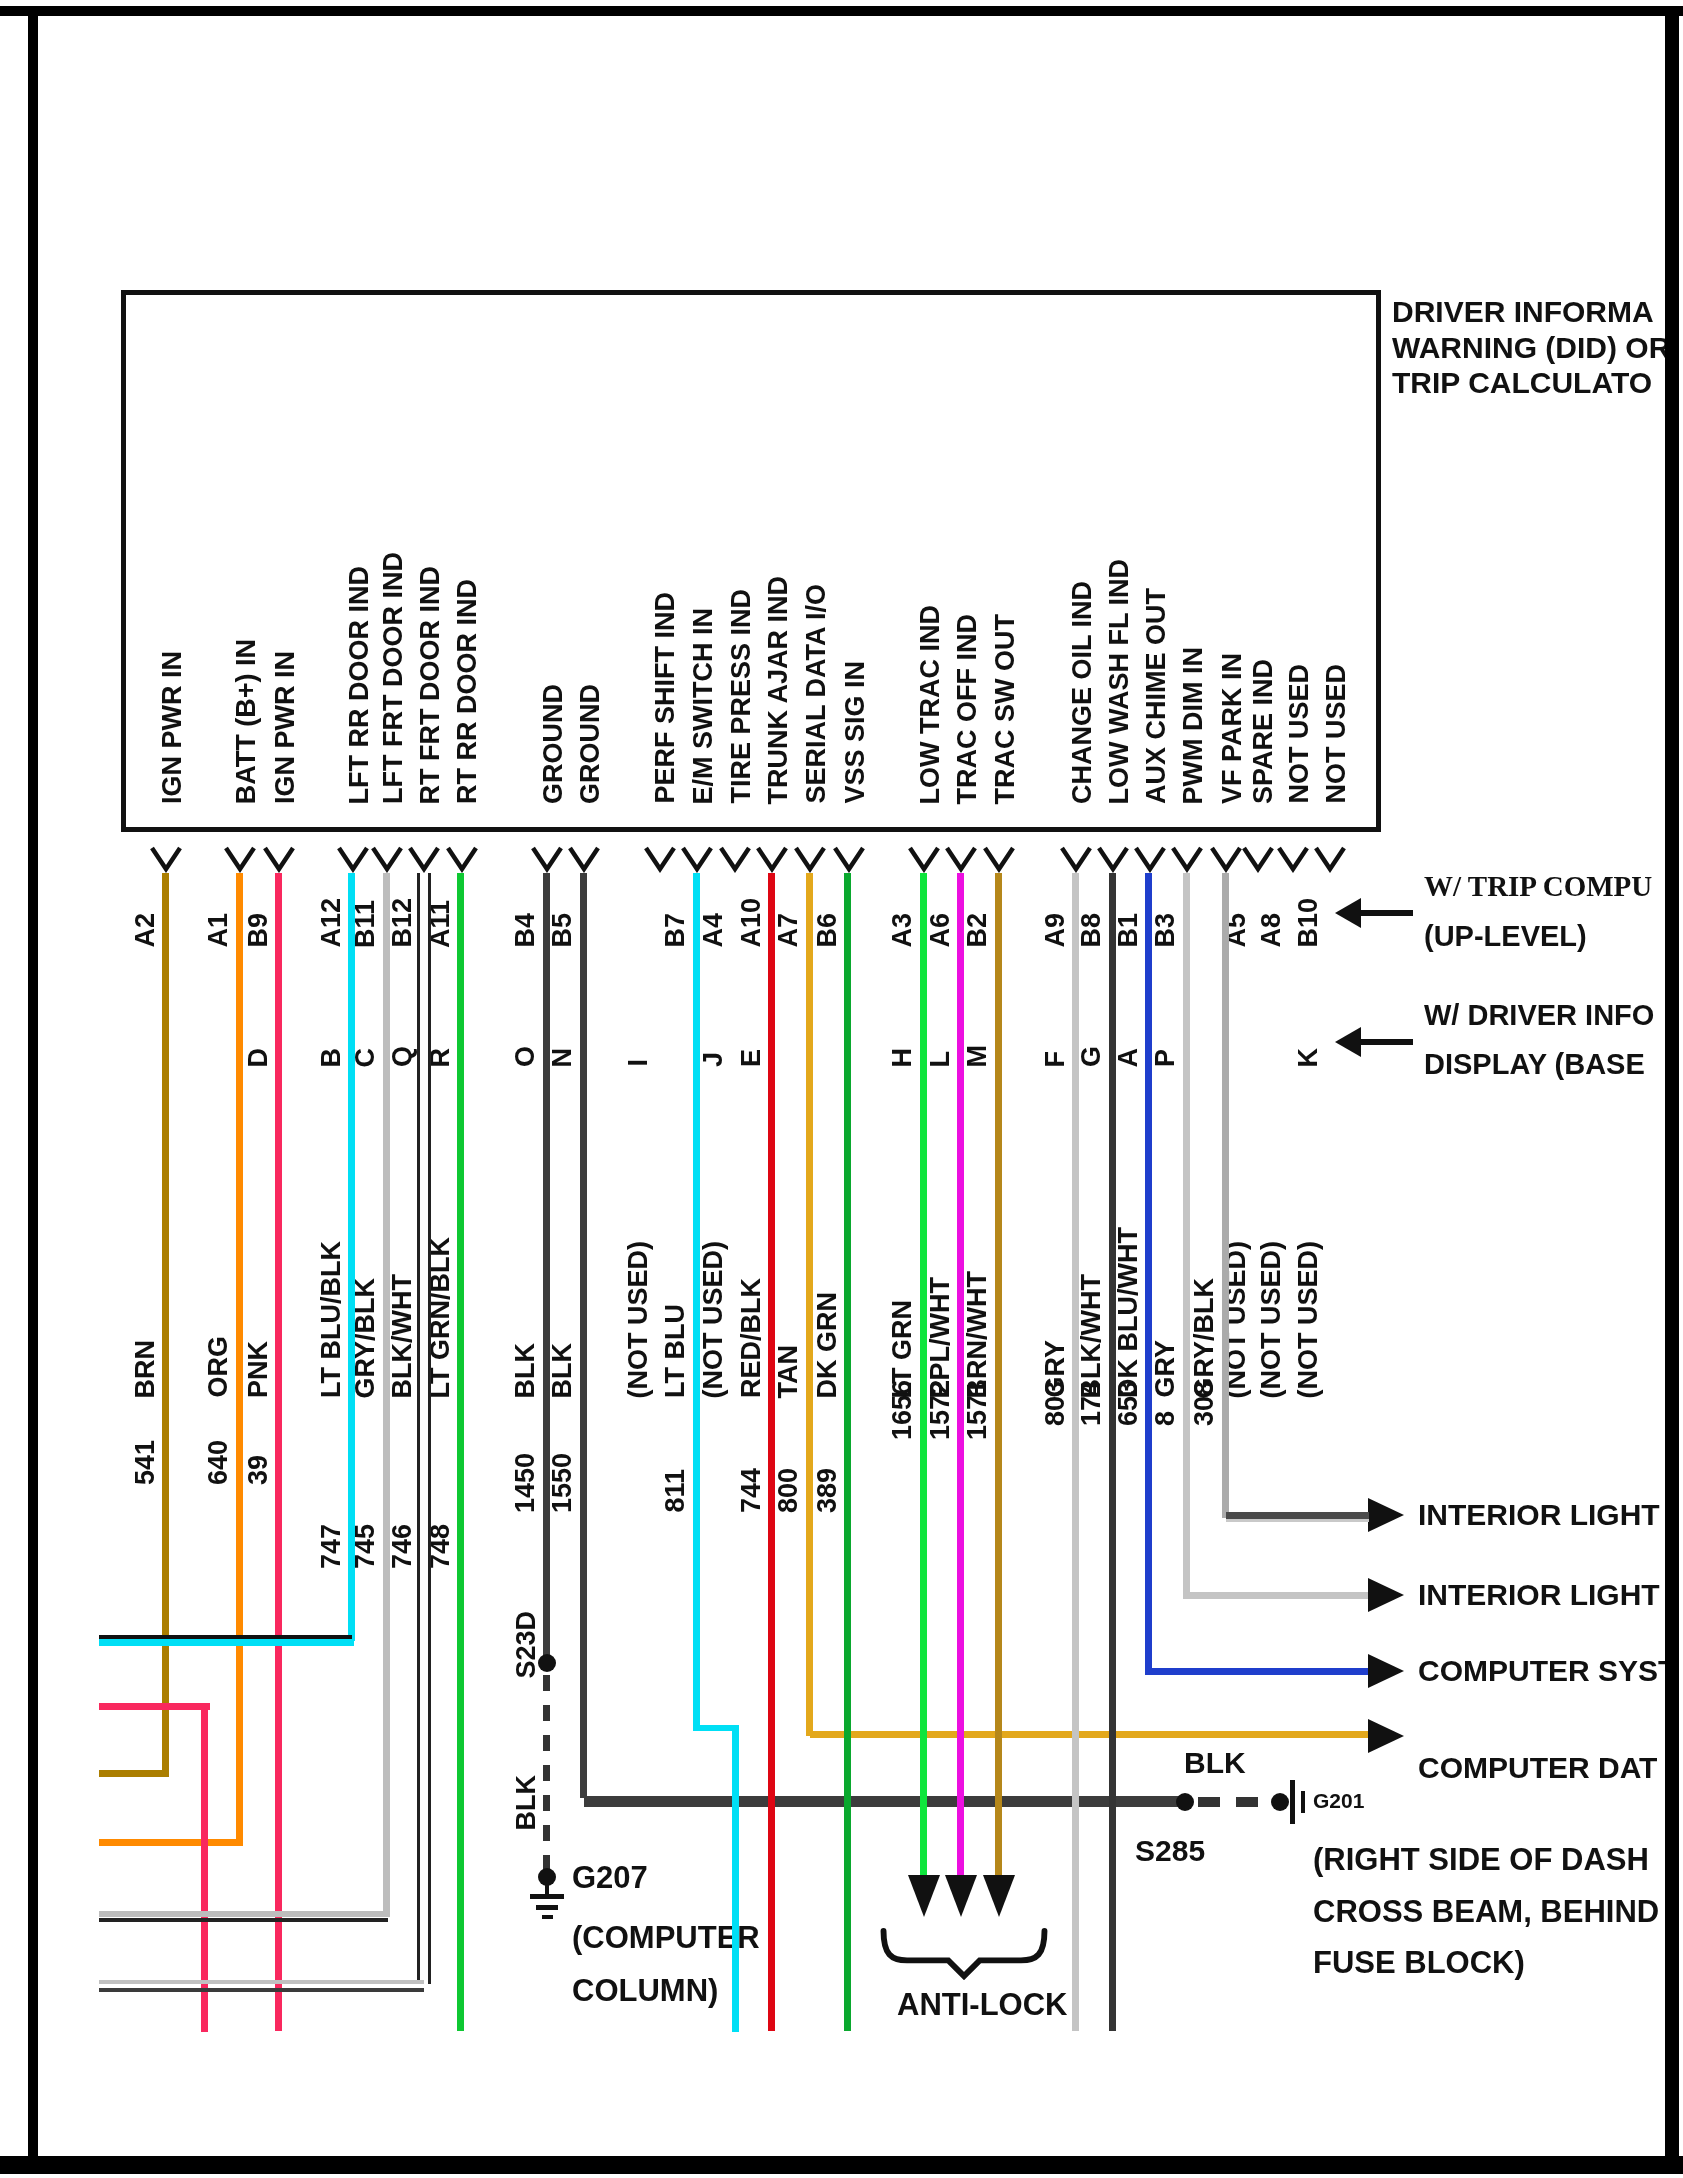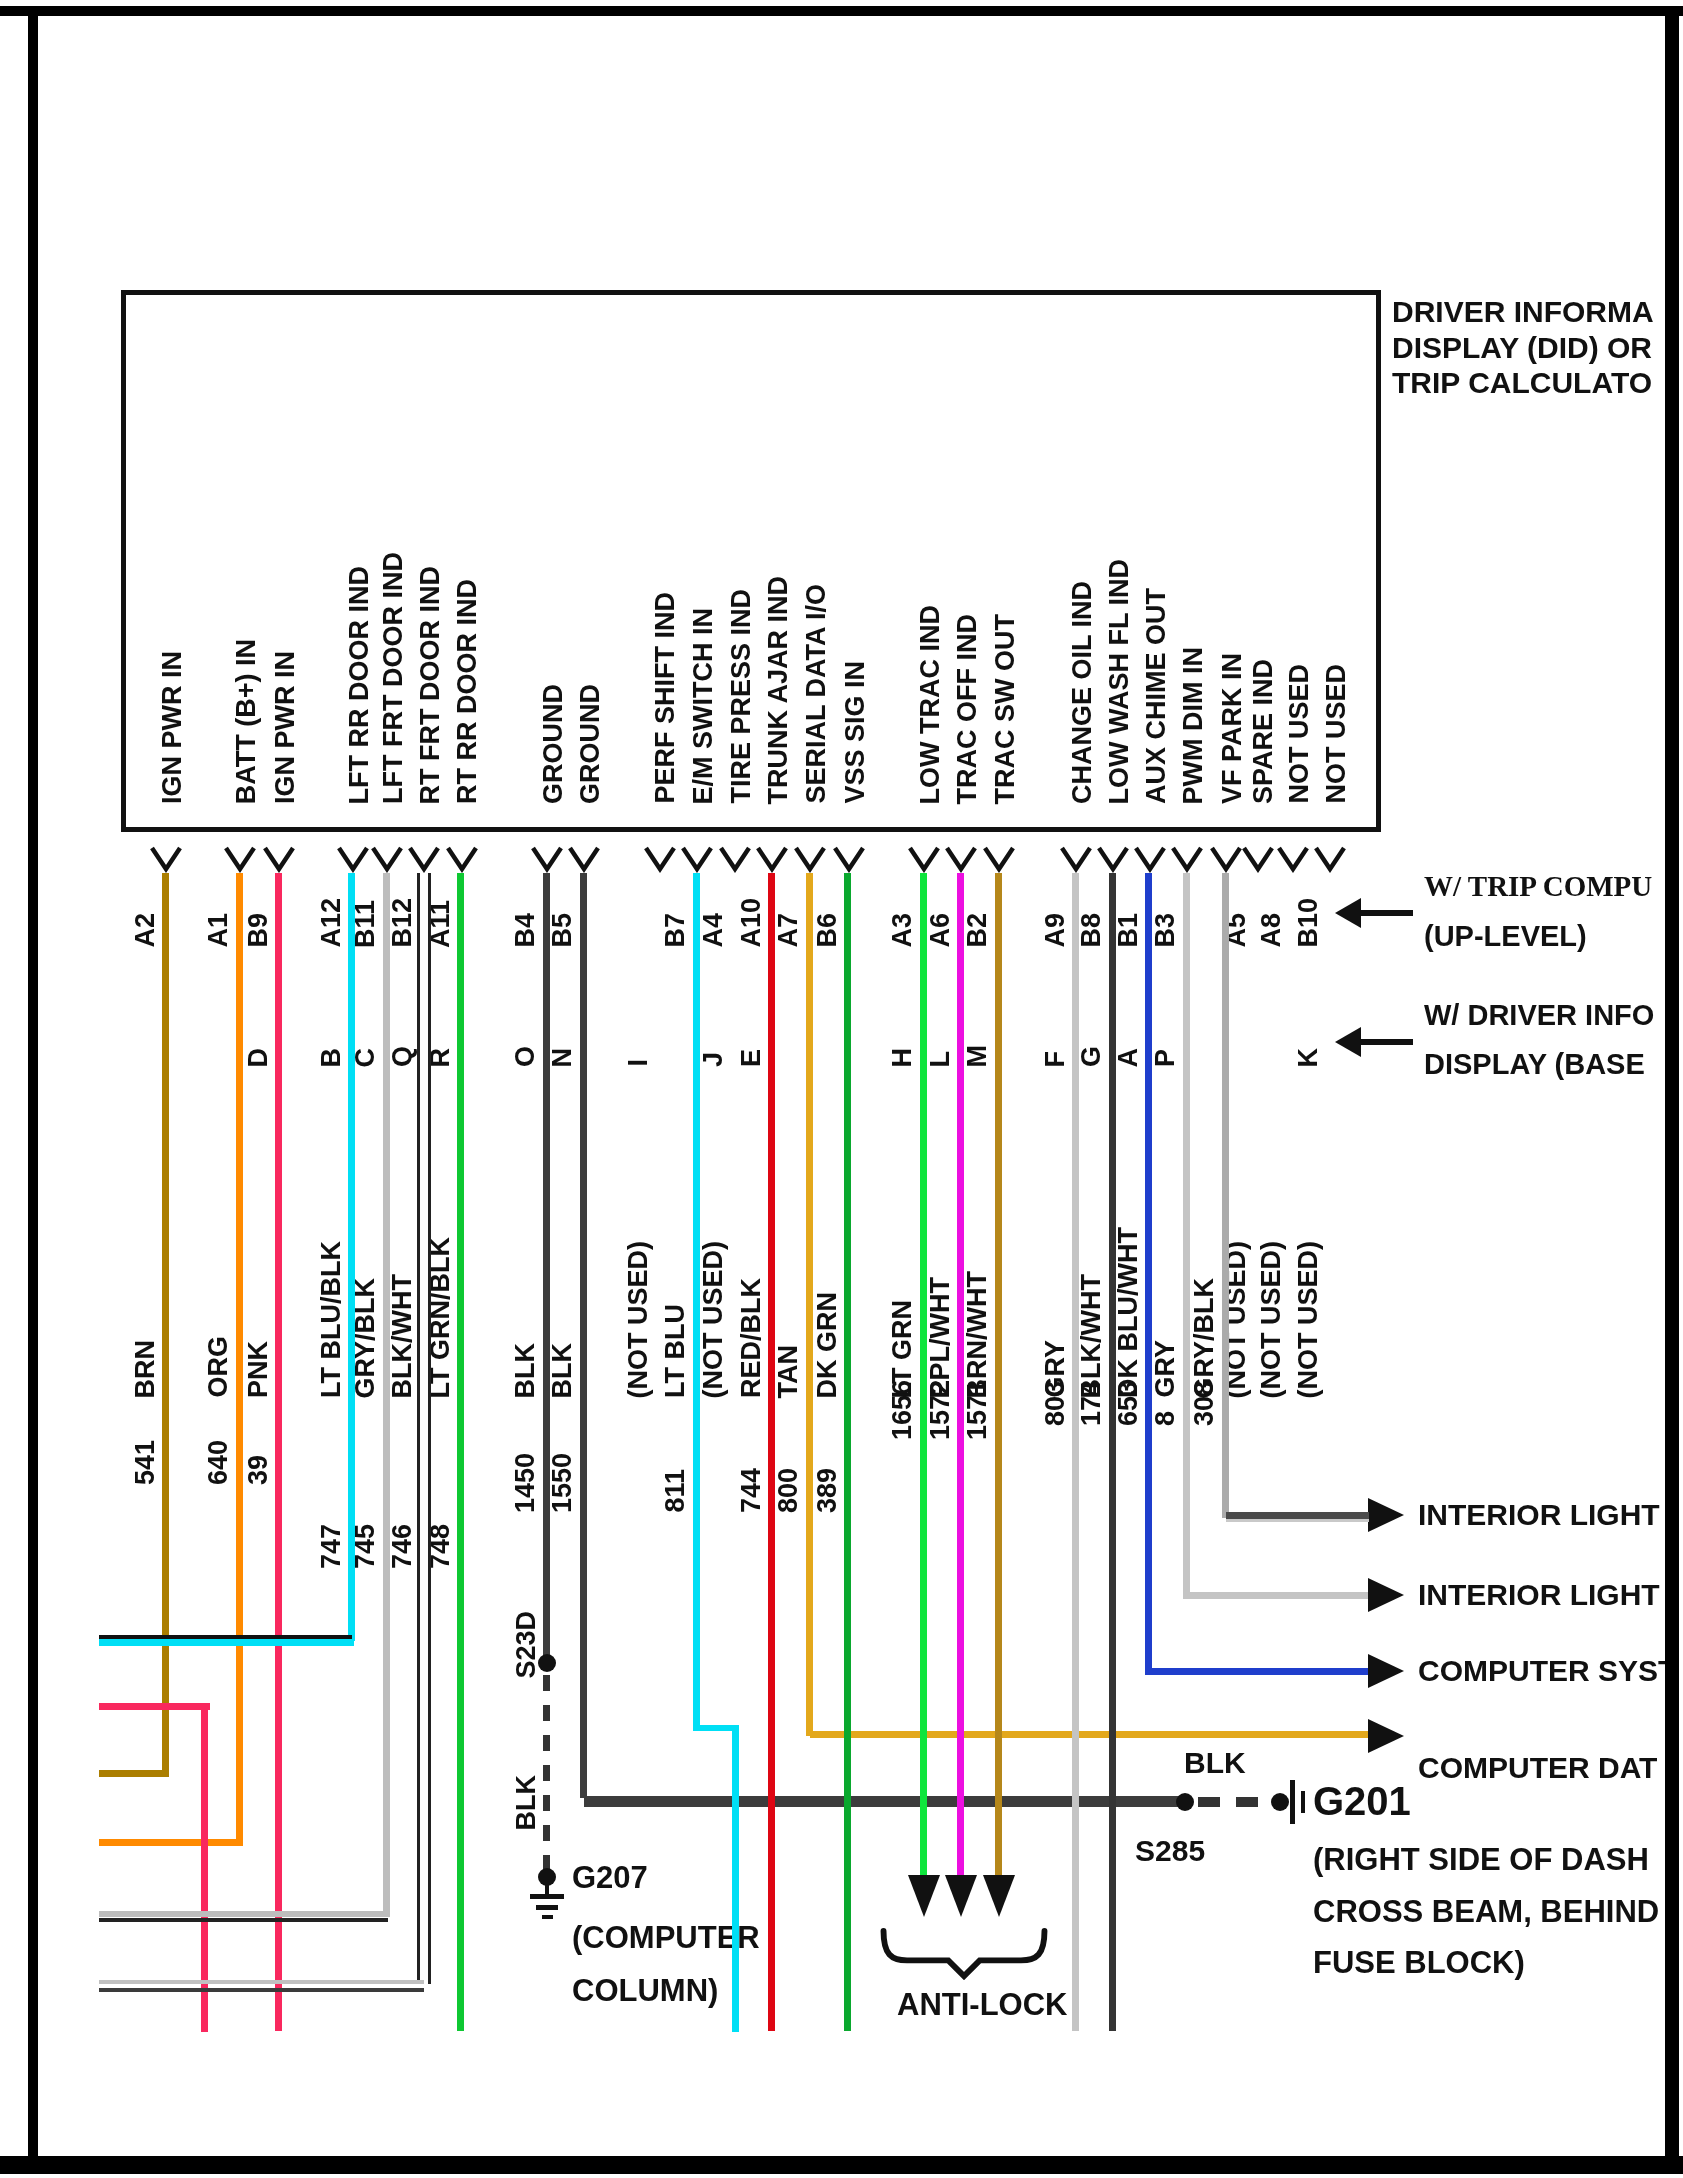--- a/index.html
+++ b/index.html
@@ -21,21 +21,21 @@
   .dot{position:absolute;width:18px;height:18px;border-radius:50%;background:#111;}
   .dashv{position:absolute;width:7px;background:repeating-linear-gradient(180deg,#333 0 16px,transparent 16px 30px);}
   .dashh{position:absolute;height:10px;background:repeating-linear-gradient(90deg,#333 0 22px,transparent 22px 38px);}
 </style>
 </head>
 <body>
 
 <div class="box"></div>
 
 <div class="h" style="left:1392px;top:293px;">DRIVER INFORMA</div>
-<div class="h" style="left:1392px;top:329px;">DISPLAY (DID) OR</div>
+<div class="h" style="left:1392px;top:329px;">WARNING (DID) OR</div>
 <div class="h" style="left:1392px;top:364px;">TRIP CALCULATO</div>
 
 <div class="arrow-left" style="left:1335px;top:898px;"></div>
 <div class="rect" style="left:1358px;top:910px;width:55px;height:6px;background:#111;"></div>
 <div class="h" style="left:1424px;top:867px;font-size:29px;font-family:Liberation Serif, serif;">W/ TRIP COMPU</div>
 <div class="h" style="left:1424px;top:917px;font-size:29px;">(UP-LEVEL)</div>
 
 <div class="arrow-left" style="left:1335px;top:1027px;"></div>
 <div class="rect" style="left:1358px;top:1039px;width:55px;height:6px;background:#111;"></div>
 <div class="h" style="left:1424px;top:996px;font-size:29px;">W/ DRIVER INFO</div>
@@ -51,21 +51,21 @@
 <div class="h" style="left:1418px;top:1717px;margin-top:32px;">COMPUTER DAT</div>
 
 <div class="v" style="left:511px;bottom:499px;">S23D</div>
 <div class="v" style="left:511px;bottom:348px;">BLK</div>
 <div class="h" style="left:572px;top:1859px;font-size:31px;">G207</div>
 <div class="h" style="left:572px;top:1919px;font-size:31px;">(COMPUTER</div>
 <div class="h" style="left:572px;top:1972px;font-size:31px;">COLUMN)</div>
 
 <div class="h" style="left:1184px;top:1744px;font-size:30px;">BLK</div>
 <div class="h" style="left:1135px;top:1832px;font-size:30px;">S285</div>
-<div class="h" style="left:1313px;top:1782px;font-size:40px;">G201</div>
+<div class="h" style="left:1313px;top:1782px;font-size:21px;">G201</div>
 <div class="h" style="left:1313px;top:1841px;font-size:31px;">(RIGHT SIDE OF DASH</div>
 <div class="h" style="left:1313px;top:1893px;font-size:31px;">CROSS BEAM, BEHIND</div>
 <div class="h" style="left:1313px;top:1944px;font-size:31px;text-align:right;">FUSE BLOCK)</div>
 
 <svg class="abs" style="left:877px;top:1927px;" width="174" height="53" viewBox="0 0 176 54">
   <path d="M6 4 C6 28 14 34 30 34 L72 34 L88 50 L104 34 L146 34 C162 34 170 28 170 4" fill="none" stroke="#111" stroke-width="6" stroke-linecap="round"></path>
 </svg>
 <div class="h" style="left:897px;top:1986px;font-size:31px;">ANTI-LOCK</div>
 
 <div class="frame" style="left:0px;top:6px;width:1683px;height:10px;"></div>

